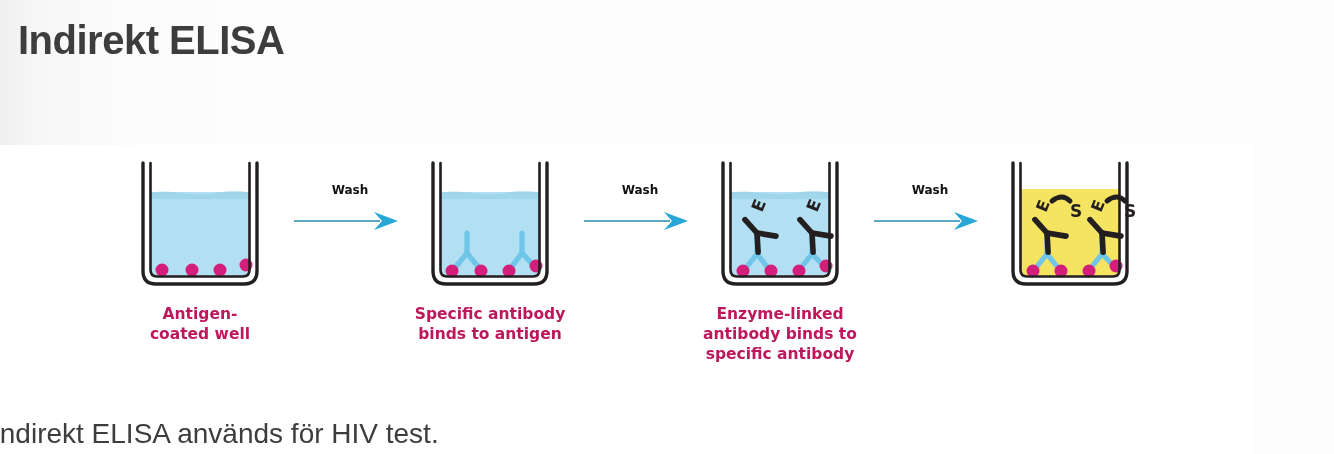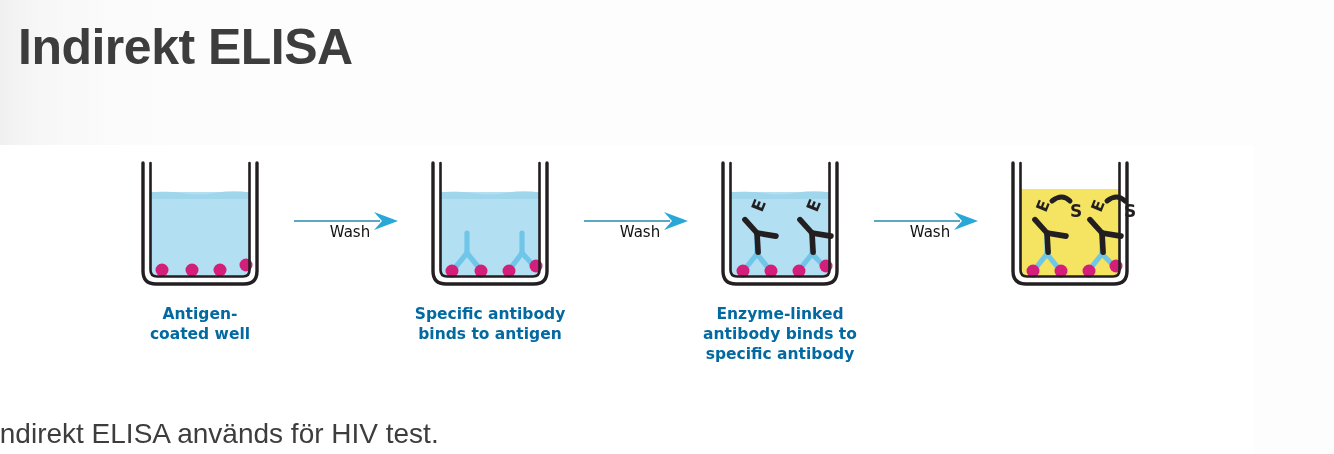--- a/index.html
+++ b/index.html
@@ -19,21 +19,21 @@
   #slide {
     position: absolute;
     inset: 0;
     background: linear-gradient(to right, #f0f0f0 0px, #f7f7f7 40px, #fbfbfb 120px, #fdfdfd 260px, #fdfdfd 100%);
   }
 
   #title {
     position: absolute;
     left: 18px;
     top: 18px;
-    font-size: 50px;
+    font-size: 40px;
     font-weight: bold;
     color: #3d3d3d;
     letter-spacing: -0.5px;
     white-space: nowrap;
     font-family: "Liberation Sans", sans-serif;
   }
 
   
   #figure-panel {
     position: absolute;
@@ -79,21 +79,21 @@
     position: absolute;
     top: 160px;
     left: 50%;
     transform: translateX(-50%);
     width: 250px;
     text-align: center;
     font-family: "DejaVu Sans", sans-serif;
     font-size: 15.5px;
     font-weight: bold;
     line-height: 1.28;
-    color: #0369a1;
+    color: #be185d;
     white-space: pre-line;
   }
   .step[data-step="3"] .step-label { width: 262px; }
 
   
   .wash {
     position: absolute;
     top: 38px;
     width: 120px;
     height: 60px;
@@ -101,25 +101,24 @@
   .wash[data-wash="0"] { left: 290px; }
   .wash[data-wash="1"] { left: 580px; }
   .wash[data-wash="2"] { left: 870px; }
 
   .wash-label {
     position: absolute;
     top: 0px;
     left: 50%;
     transform: translateX(-50%);
     font-family: "DejaVu Sans", sans-serif;
-    font-size: 15px;
-    font-weight: normal;
+    font-size: 12px;
+    font-weight: bold;
     color: #111111;
     white-space: nowrap;
-    margin-top: 40px;
   }
   .wash-arrow {
     position: absolute;
     top: 27px;
     left: 4px;
   }
 
   #caption {
     position: absolute;
     left: -8px;

